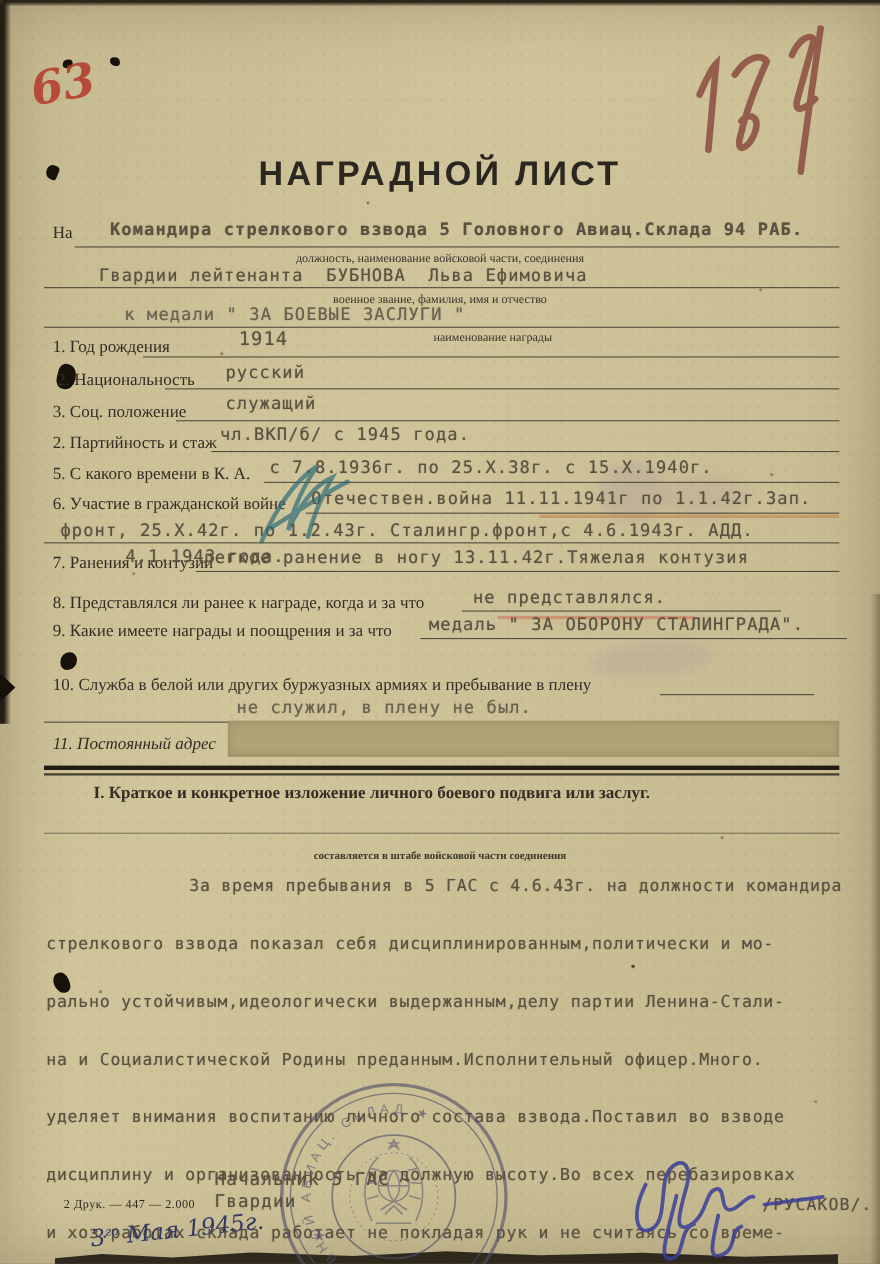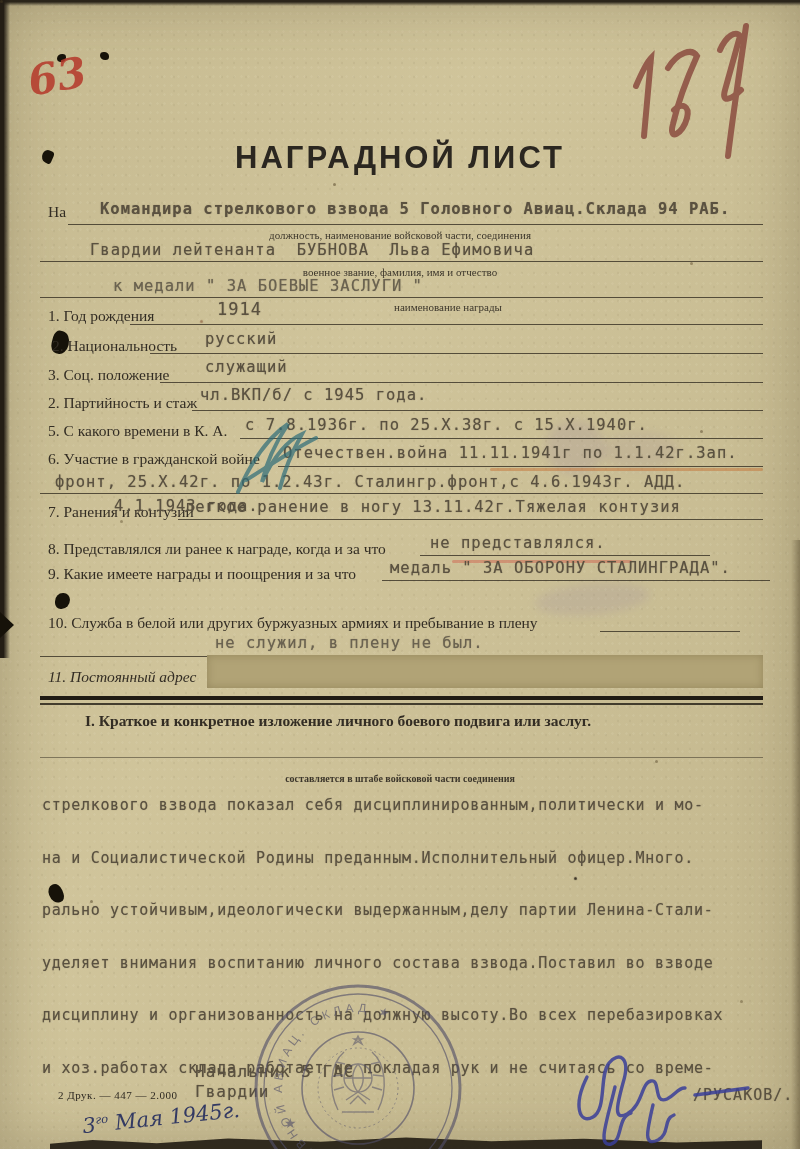--- a/index.html
+++ b/index.html
@@ -142,23 +142,24 @@
   <div id="redact" class="abs"></div>
 
   <div id="divider1" class="abs"></div>
   <div id="divider2" class="abs"></div>
 
   <div class="abs serif" style="left:85px;top:712px;font-weight:bold;font-size:15.5px;">I. Краткое и конкретное изложение личного боевого подвига или заслуг.</div>
   <div class="abs cap" style="left:0;top:741px;font-size:10px;font-weight:bold;margin-top:32px;">составляется в штабе войсковой части соединения</div>
   <div class="ln" style="left:40px;top:757px;width:723px;background:rgba(50,43,32,.5);"></div>
 
   <div class="abs tw" style="left:42px;top:761px;width:730px;letter-spacing:.7px;">
+    <div class="bodyline" style="padding-left:130px;">За время пребывания в 5 ГАС с 4.6.43г. на должности командира</div>
     <div class="bodyline">стрелкового взвода показал себя дисциплинированным,политически и мо-</div>
+    <div class="bodyline">рально устойчивым,идеологически выдержанным,делу партии Ленина-Стали-</div>
     <div class="bodyline">на и Социалистической Родины преданным.Исполнительный офицер.Много.</div>
-    <div class="bodyline">рально устойчивым,идеологически выдержанным,делу партии Ленина-Стали-</div>
     <div class="bodyline">уделяет внимания воспитанию личного состава взвода.Поставил во взводе</div>
     <div class="bodyline">дисциплину и организованность на должную высоту.Во всех перебазировках</div>
     <div class="bodyline">и хоз.работах склада работает не покладая рук и не считаясь со време-</div>
     
     
     
     
     
     
     

